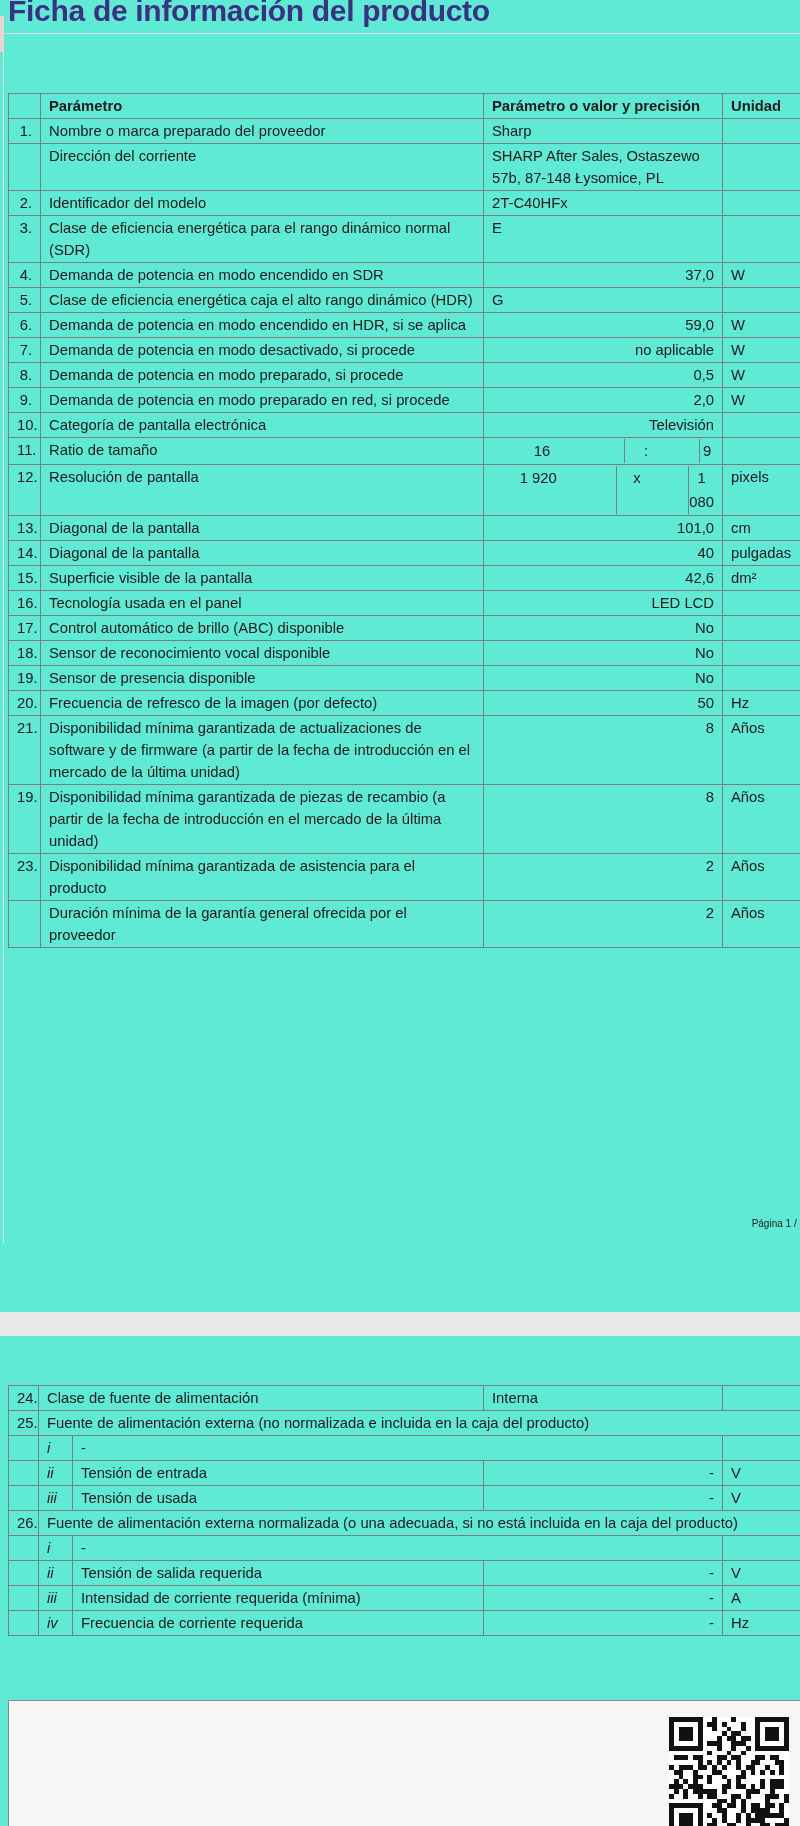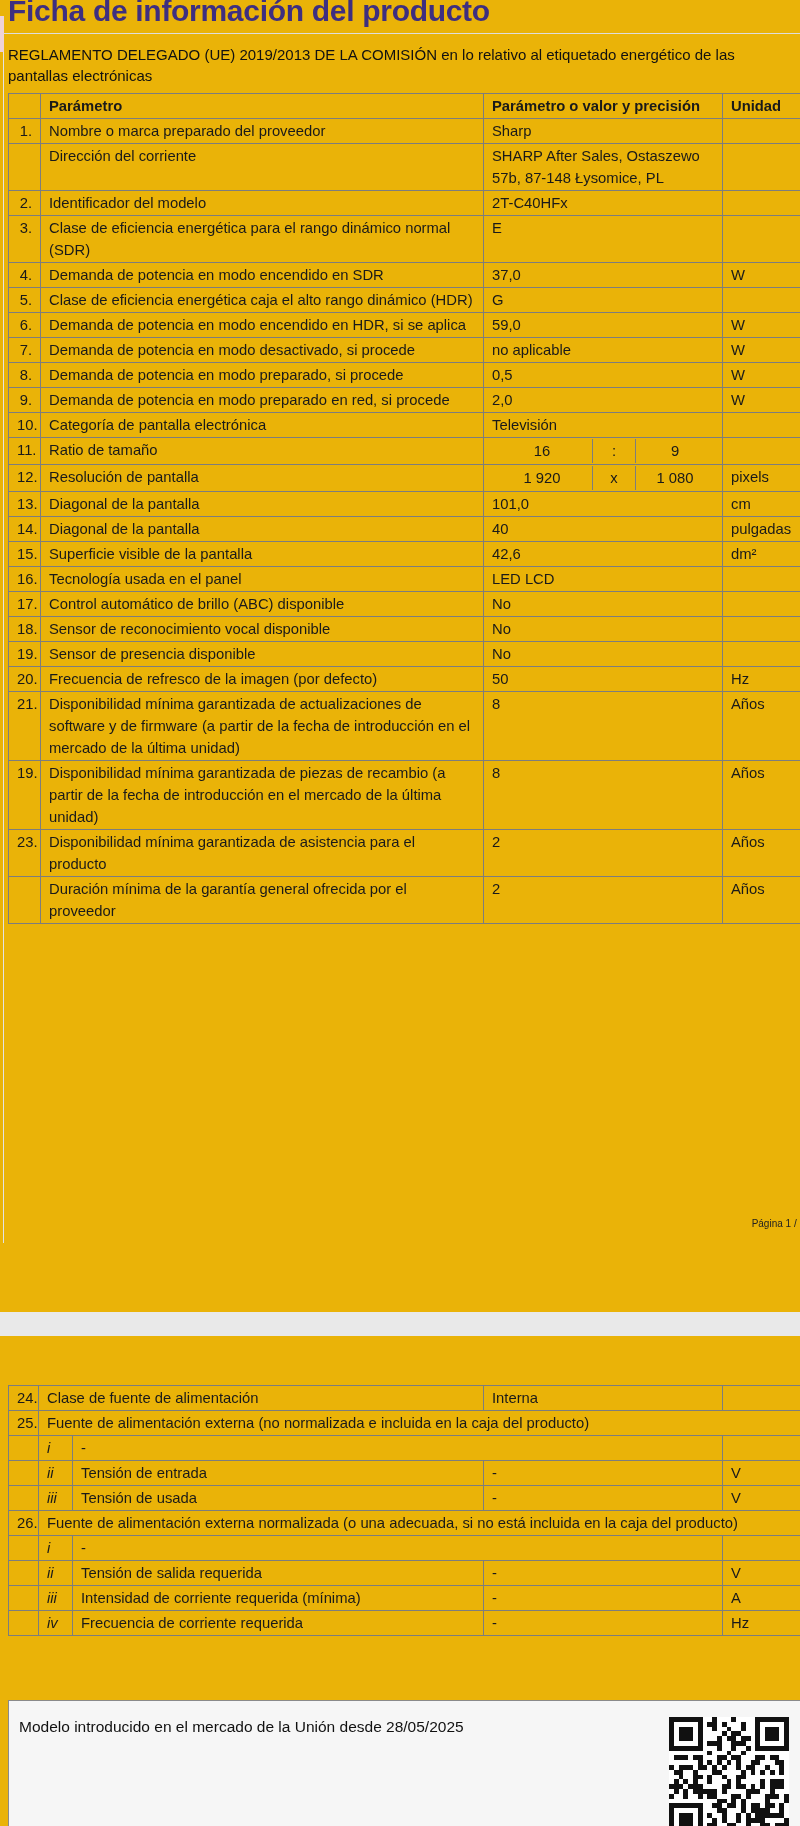--- a/index.html
+++ b/index.html
@@ -1,60 +1,59 @@
 <!DOCTYPE html>
 <html><head>
 <meta charset="utf-8">
 <style>
   html,body{margin:0;padding:0;background:#fcfcfc;}
-  .page{position:relative;width:800px;height:1826px;background:#eab308;overflow:hidden;
+  .page{position:relative;width:800px;height:1826px;background:#5eead4;overflow:hidden;
         font-family:"Liberation Sans",sans-serif;color:#1a1a1a;}
   
   .hairline{position:absolute;left:0;top:33px;width:800px;height:1px;background:#dedede;}
   .edge-left{position:absolute;left:3px;top:33px;width:1px;height:1210px;background:#e3e3e3;}
   .edge-pink{position:absolute;left:0;top:16px;width:4px;height:36px;background:#eed2d8;}
   h1.title{position:absolute;left:8px;top:-6px;margin:0;font-size:30px;line-height:34px;
         font-weight:bold;color:#3e2f80;letter-spacing:-0.3px;white-space:nowrap;}
   .subtitle{position:absolute;left:8px;top:44px;width:778px;margin:0;font-size:15px;line-height:21px;color:#111;}
   
   table.fiche{border-collapse:collapse;table-layout:fixed;width:804px;}
   table.fiche td,table.fiche th{border:1px solid #7d7d7d;vertical-align:top;
         font-size:14.8px;line-height:22px;padding:1px 8px;overflow:hidden;}
   table.fiche th{font-weight:bold;text-align:left;}
   #t1{position:absolute;left:8px;top:93px;}
   #t2{position:absolute;left:8px;top:1385px;}
   td.num,th.num{text-align:right;padding:1px 7px 1px 2px;}
-  td.value.r{text-align:left;}
+  td.value.r{text-align:right;}
   td.value.l{text-align:left;}
   td.unit{padding-left:10px;}
   td.roman{font-style:italic;padding-left:9px;}
   
   td.split-cell{padding:0;}
-  .sp{display:flex;width:100%;height:100%;}
+  .sp{display:flex;width:100%;height:100%;gap:32px;}
   .sp span{display:block;text-align:center;line-height:24px;}
   .sp .sp0{width:100px;}
   .sp .sp1{width:42px;border-left:1px solid #7d7d7d;}
   .sp .sp2{flex:1;border-left:1px solid #7d7d7d;}
   .pagenum{position:absolute;top:1218px;right:-5px;font-size:10px;color:#222;white-space:nowrap;}
   .band{position:absolute;left:0;top:1312px;width:800px;height:24px;background:#e9e9e9;}
   .footerbox{position:absolute;left:8px;top:1700px;width:800px;height:150px;
         border:1px solid #8a8a8a;background:#f6f6f6;}
   .footertext{position:absolute;left:10px;top:17px;font-size:15.5px;color:#111;}
   .qr{position:absolute;left:660px;top:16px;width:120px;height:120px;}
 </style>
 </head>
 <body>
 
 <div class="page">
   <div class="hairline"></div>
   <div class="edge-left"></div>
   <div class="edge-pink"></div>
 
   <h1 class="title">Ficha de información del producto</h1>
-  <p class="subtitle">REGLAMENTO DELEGADO (UE) 2019/2013 DE LA COMISIÓN en lo relativo al etiquetado energético de las pantallas electrónicas</p>
 
   <table class="fiche" id="t1">
     <colgroup>
         <col style="width:32px">
         <col style="width:443px">
         <col style="width:239px">
         <col style="width:90px">
       </colgroup>
     <thead>
       <tr>
@@ -300,21 +299,20 @@
           <td class="num"></td>
           <td class="roman">iv</td>
           <td class="param">Frecuencia de corriente requerida</td>
           <td class="value r">-</td>
           <td class="unit">Hz</td>
         </tr>
       </tbody>
   </table>
 
   <div class="footerbox">
-    <div class="footertext">Modelo introducido en el mercado de la Unión desde 28/05/2025</div>
     <svg class="qr" viewBox="0 0 25 25" shape-rendering="crispEdges">
         <rect x="0" y="0" width="25" height="25" fill="#fff"></rect>
         <rect x="9" y="0" width="1" height="1" fill="#111"></rect>
         <rect x="13" y="0" width="1" height="1" fill="#111"></rect>
         <rect x="8" y="1" width="1" height="1" fill="#111"></rect>
         <rect x="9" y="1" width="1" height="1" fill="#111"></rect>
         <rect x="11" y="1" width="1" height="1" fill="#111"></rect>
         <rect x="15" y="1" width="1" height="1" fill="#111"></rect>
         <rect x="9" y="2" width="1" height="1" fill="#111"></rect>
         <rect x="12" y="2" width="1" height="1" fill="#111"></rect>

